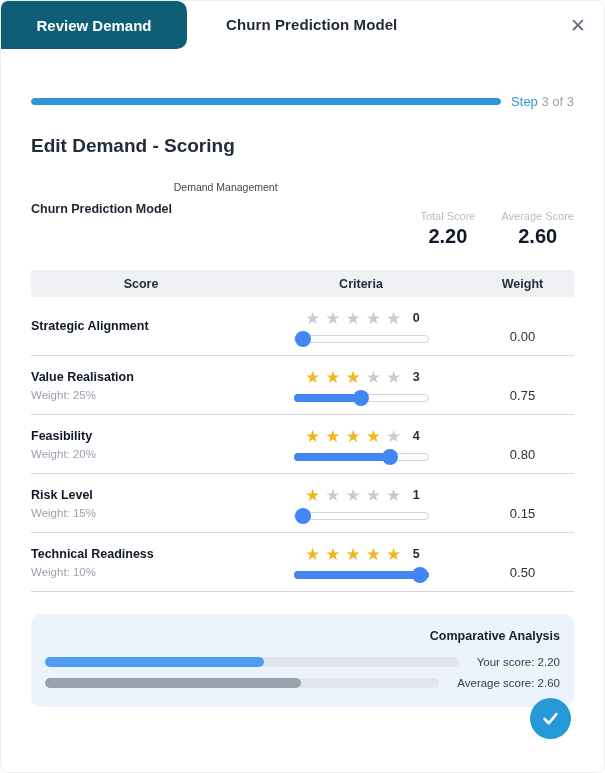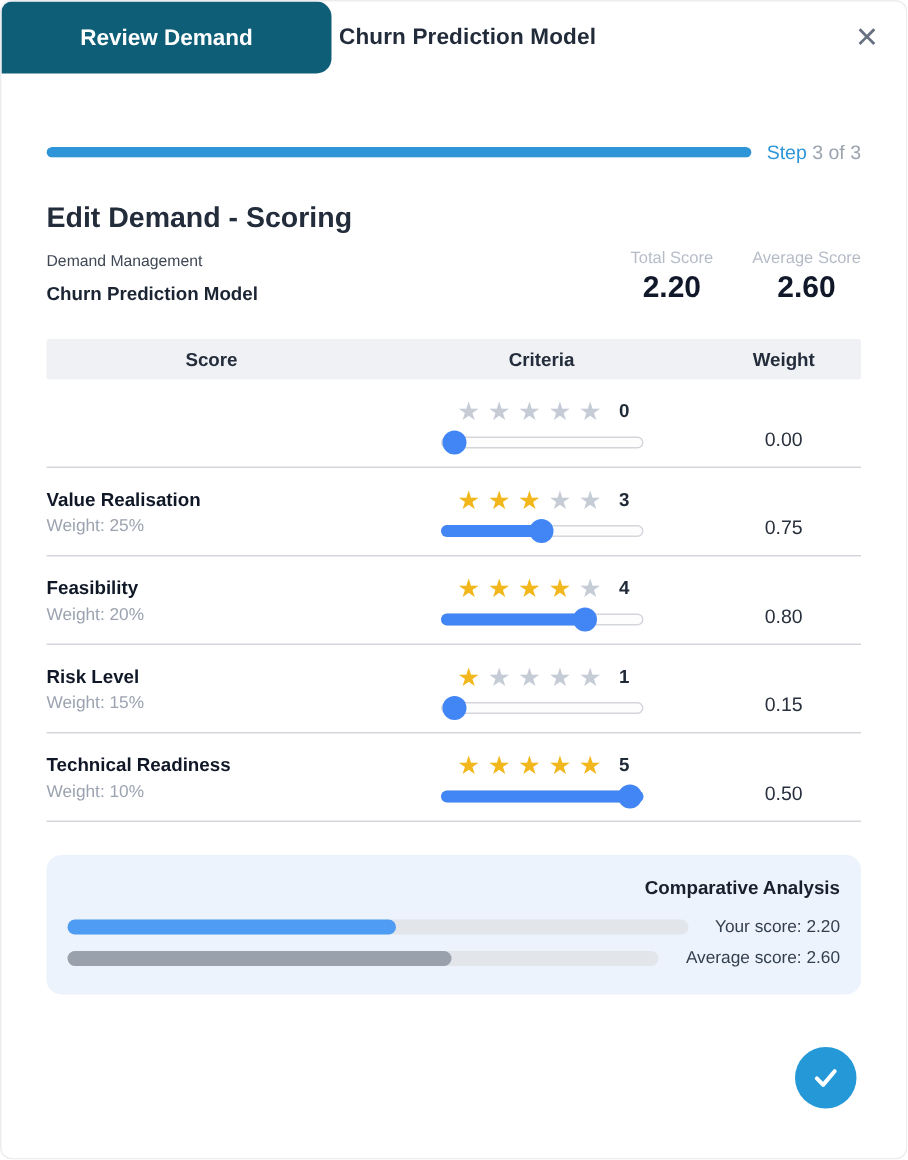--- a/index.html
+++ b/index.html
@@ -12,21 +12,21 @@
     background: #fff;
     border: 1px solid #ededf0;
     border-radius: 8px;
     overflow: hidden;
   }
 
   
   .titlebar { position: relative; height: 48px; }
   .tab {
     position: absolute; left: 0; top: 0;
-    width: 220px; height: 48px;
+    width: 186px; height: 48px;
     background: var(--tab-teal, #0e5e78);
     color: #fff; font-size: 15px; font-weight: bold;
     display: flex; align-items: center; justify-content: center;
     border-radius: 6px 10px 10px 0;
     cursor: pointer;
   }
   .modal-title {
     position: absolute; left: 225px; top: 0;
     line-height: 48px; font-size: 15px; font-weight: bold;
     color: #222b3a; letter-spacing: .1px;
@@ -53,26 +53,26 @@
     background: var(--progress-blue, #2e96d8);
     border-radius: 4px;
   }
   .step-text { font-size: 13px; color: #9aa3af; white-space: nowrap; }
   .step-text .step-word { color: var(--progress-blue, #2e96d8); }
 
   
   .head-section { display: flex; margin: 26px 30px 0 30px; }
   .head-left { flex: 1; }
   .page-title { font-size: 19px; font-weight: bold; color: #232c3b; }
-  .module-label { margin-top: 11px; font-size: 10.5px; color: #3f4854; }
+  .module-label { margin-top: 24px; font-size: 10.5px; color: #3f4854; text-align: center; }
   .demand-name { margin-top: 9px; font-size: 12.5px; font-weight: bold; color: #1b2433; }
   .portfolio-line { margin-top: 8px; font-size: 12.5px; color: #707a88; }
   .score-summary { display: flex; gap: 26px; margin-top: 31px; align-items: flex-start; }
   .score-box { text-align: center; }
-  .score-box .score-label { font-size: 11px; color: #b6bcc7; }
+  .score-box .score-label { font-size: 11px; color: #b6bcc7; margin-top: 44px; }
   .score-box .score-value { margin-top: 3px; font-size: 20px; font-weight: bold; color: #10182a; }
 
   
   .criteria-table { margin: 22px 30px 0 30px; }
   .table-head {
     display: grid; grid-template-columns: 220px 220px 1fr;
     background: #f0f1f4; height: 27px; align-items: center;
     font-size: 12.5px; font-weight: bold; color: #242d3c;
     border-radius: 2px;
   }
@@ -170,20 +170,21 @@
 
   <div class="criteria-table">
     <div class="table-head">
       <span>Score</span>
       <span>Criteria</span>
       <span>Weight</span>
     </div>
     <div>
   <div class="criteria-row">
     <div class="criteria-cell">
+      <div class="criteria-name">Strategic Alignment</div>
     </div>
     <div class="score-cell">
       <div class="stars-line">
         <span class="stars-box" style="display:flex;align-items:center;">
                 <span class="star">★</span>
                 <span class="star">★</span>
                 <span class="star">★</span>
                 <span class="star">★</span>
                 <span class="star">★</span>
               </span>

